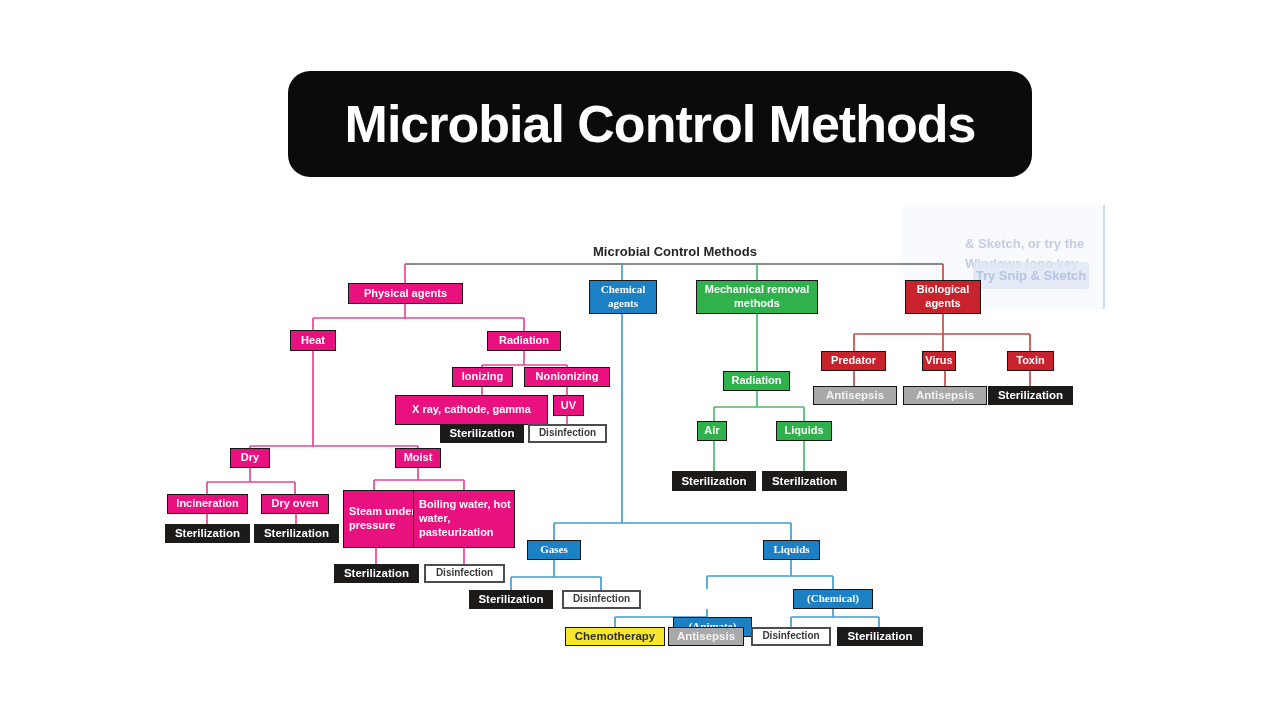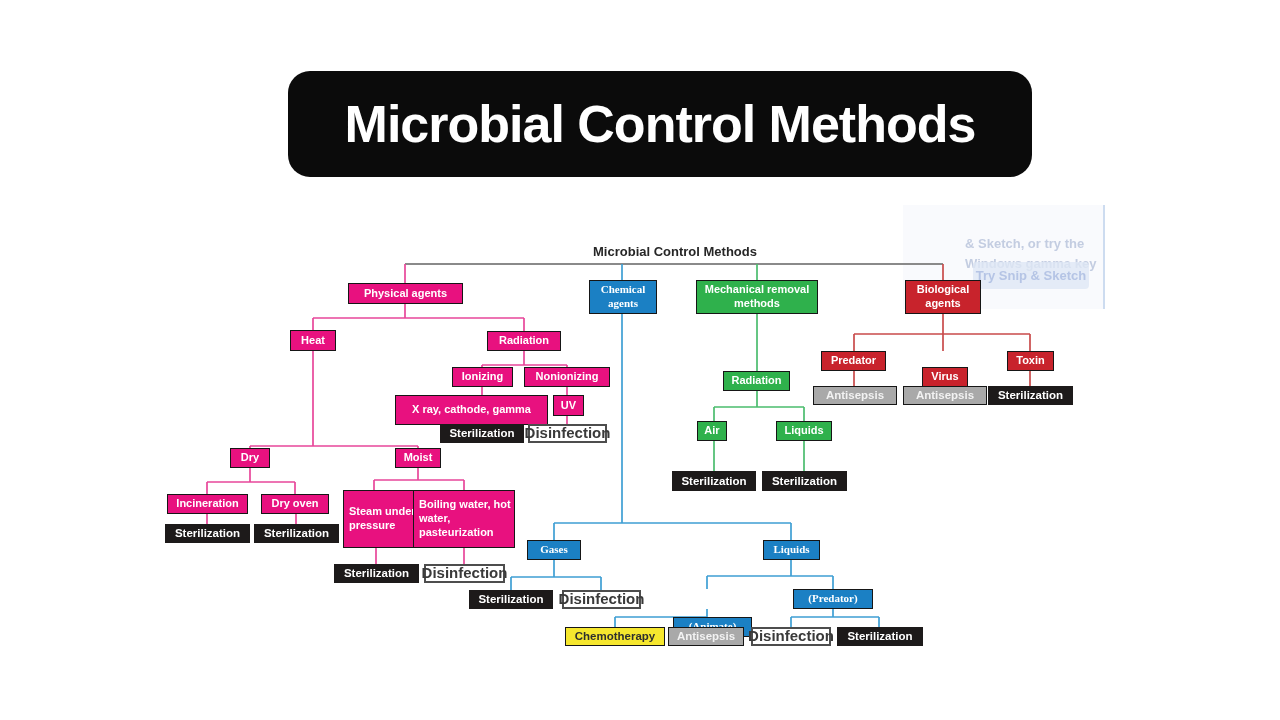--- a/index.html
+++ b/index.html
@@ -27,21 +27,21 @@
     position:absolute;box-sizing:border-box;
     display:flex;align-items:center;justify-content:center;text-align:center;
     font-weight:bold;font-size:11px;line-height:1.25;color:#ffffff;
     border:1.6px solid #161616;padding:0 2px;
   }
   .v-pink  {background:#e8117f;}
   .v-blue  {background:#1b80c4;font-family:Liberation Serif, serif;}
   .v-green {background:#2fb14c;}
   .v-red   {background:#c8232c;}
   .v-black {background:#1d1a1a;border-color:#1d1a1a;font-size:11.5px;}
-  .v-white {background:#ffffff;border:2px solid #4d4d4d;color:#3a3a3a;font-weight:600;font-size:15px;}
+  .v-white {background:#ffffff;border:2px solid #4d4d4d;color:#3a3a3a;font-weight:600;font-size:10px;}
   .v-gray  {background:#a9a9a9;color:#f2f2f2;font-size:11.5px;}
   .v-yellow{background:#f6e72e;color:#2e2e2e;font-weight:600;font-size:11.5px;}
   .align-left{justify-content:flex-start;text-align:left;padding-left:5px;}
   
   .ghost-panel{
     position:absolute;left:903px;top:205px;width:200px;height:104px;
     background:rgba(244,246,251,0.55);
     border-right:2px solid rgba(150,185,225,0.45);
   }
   .ghost-line{
@@ -59,21 +59,21 @@
 </style>
 </head>
 <body>
 
 <div class="banner">
   <div class="banner-title">Microbial Control Methods</div>
 </div>
 
 <div class="ghost-panel">
   <div class="ghost-line ghost-line1">&amp; Sketch, or try the</div>
-  <div class="ghost-line ghost-line2">Windows gamma key</div>
+  <div class="ghost-line ghost-line2">Windows logo key</div>
   <div class="ghost-button">Try Snip &amp; Sketch</div>
 </div>
 
 <svg class="connectors" width="1280" height="720">
 
   <path d="M405 264 H943" stroke="#8a8a8a" stroke-width="2" fill="none"></path>
 
   <path d="M405 264 V283 M405 304 V318 M313 318 H524 M313 318 V330 M524 318 V331
            M524 351 V365 M482 365 H567 M482 365 V367 M567 365 V367
            M482 387 V395 M567 387 V395 M482 415 V424 M567 415 V424
@@ -121,30 +121,30 @@
 <div class="node v-pink align-left" style="left:343px;top:490px;width:87px;height:58px">Steam under pressure</div>
 <div class="node v-pink align-left" style="left:413px;top:490px;width:102px;height:58px">Boiling water, hot water, pasteurization</div>
 <div class="node v-black" style="left:334px;top:564px;width:85px;height:19px">Sterilization</div>
 <div class="node v-white" style="left:424px;top:564px;width:81px;height:19px">Disinfection</div>
 
 <div class="node v-blue" style="left:527px;top:540px;width:54px;height:20px">Gases</div>
 <div class="node v-blue" style="left:763px;top:540px;width:57px;height:20px">Liquids</div>
 <div class="node v-black" style="left:469px;top:590px;width:84px;height:19px">Sterilization</div>
 <div class="node v-white" style="left:562px;top:590px;width:79px;height:19px">Disinfection</div>
 <div class="node v-blue" style="left:673px;top:617px;width:79px;height:20px">(Animate)</div>
-<div class="node v-blue" style="left:793px;top:589px;width:80px;height:20px">(Predator)</div>
+<div class="node v-blue" style="left:793px;top:589px;width:80px;height:20px">(Chemical)</div>
 <div class="node v-yellow" style="left:565px;top:627px;width:100px;height:19px">Chemotherapy</div>
 <div class="node v-gray" style="left:668px;top:627px;width:76px;height:19px">Antisepsis</div>
 <div class="node v-white" style="left:751px;top:627px;width:80px;height:19px">Disinfection</div>
 <div class="node v-black" style="left:837px;top:627px;width:86px;height:19px">Sterilization</div>
 
 <div class="node v-green" style="left:723px;top:371px;width:67px;height:20px">Radiation</div>
 <div class="node v-green" style="left:697px;top:421px;width:30px;height:20px">Air</div>
 <div class="node v-green" style="left:776px;top:421px;width:56px;height:20px">Liquids</div>
 <div class="node v-black" style="left:672px;top:471px;width:84px;height:20px">Sterilization</div>
 <div class="node v-black" style="left:762px;top:471px;width:85px;height:20px">Sterilization</div>
 
 <div class="node v-red" style="left:821px;top:351px;width:65px;height:20px">Predator</div>
-<div class="node v-red" style="left:922px;top:367px;width:46px;height:20px">Virus</div>
+<div class="node v-red" style="left:922px;top:351px;width:34px;height:20px">Virus</div>
 <div class="node v-red" style="left:1007px;top:351px;width:47px;height:20px">Toxin</div>
 <div class="node v-gray" style="left:813px;top:386px;width:84px;height:19px">Antisepsis</div>
 <div class="node v-gray" style="left:903px;top:386px;width:84px;height:19px">Antisepsis</div>
 <div class="node v-black" style="left:988px;top:386px;width:85px;height:19px">Sterilization</div>
 
 </body></html>

